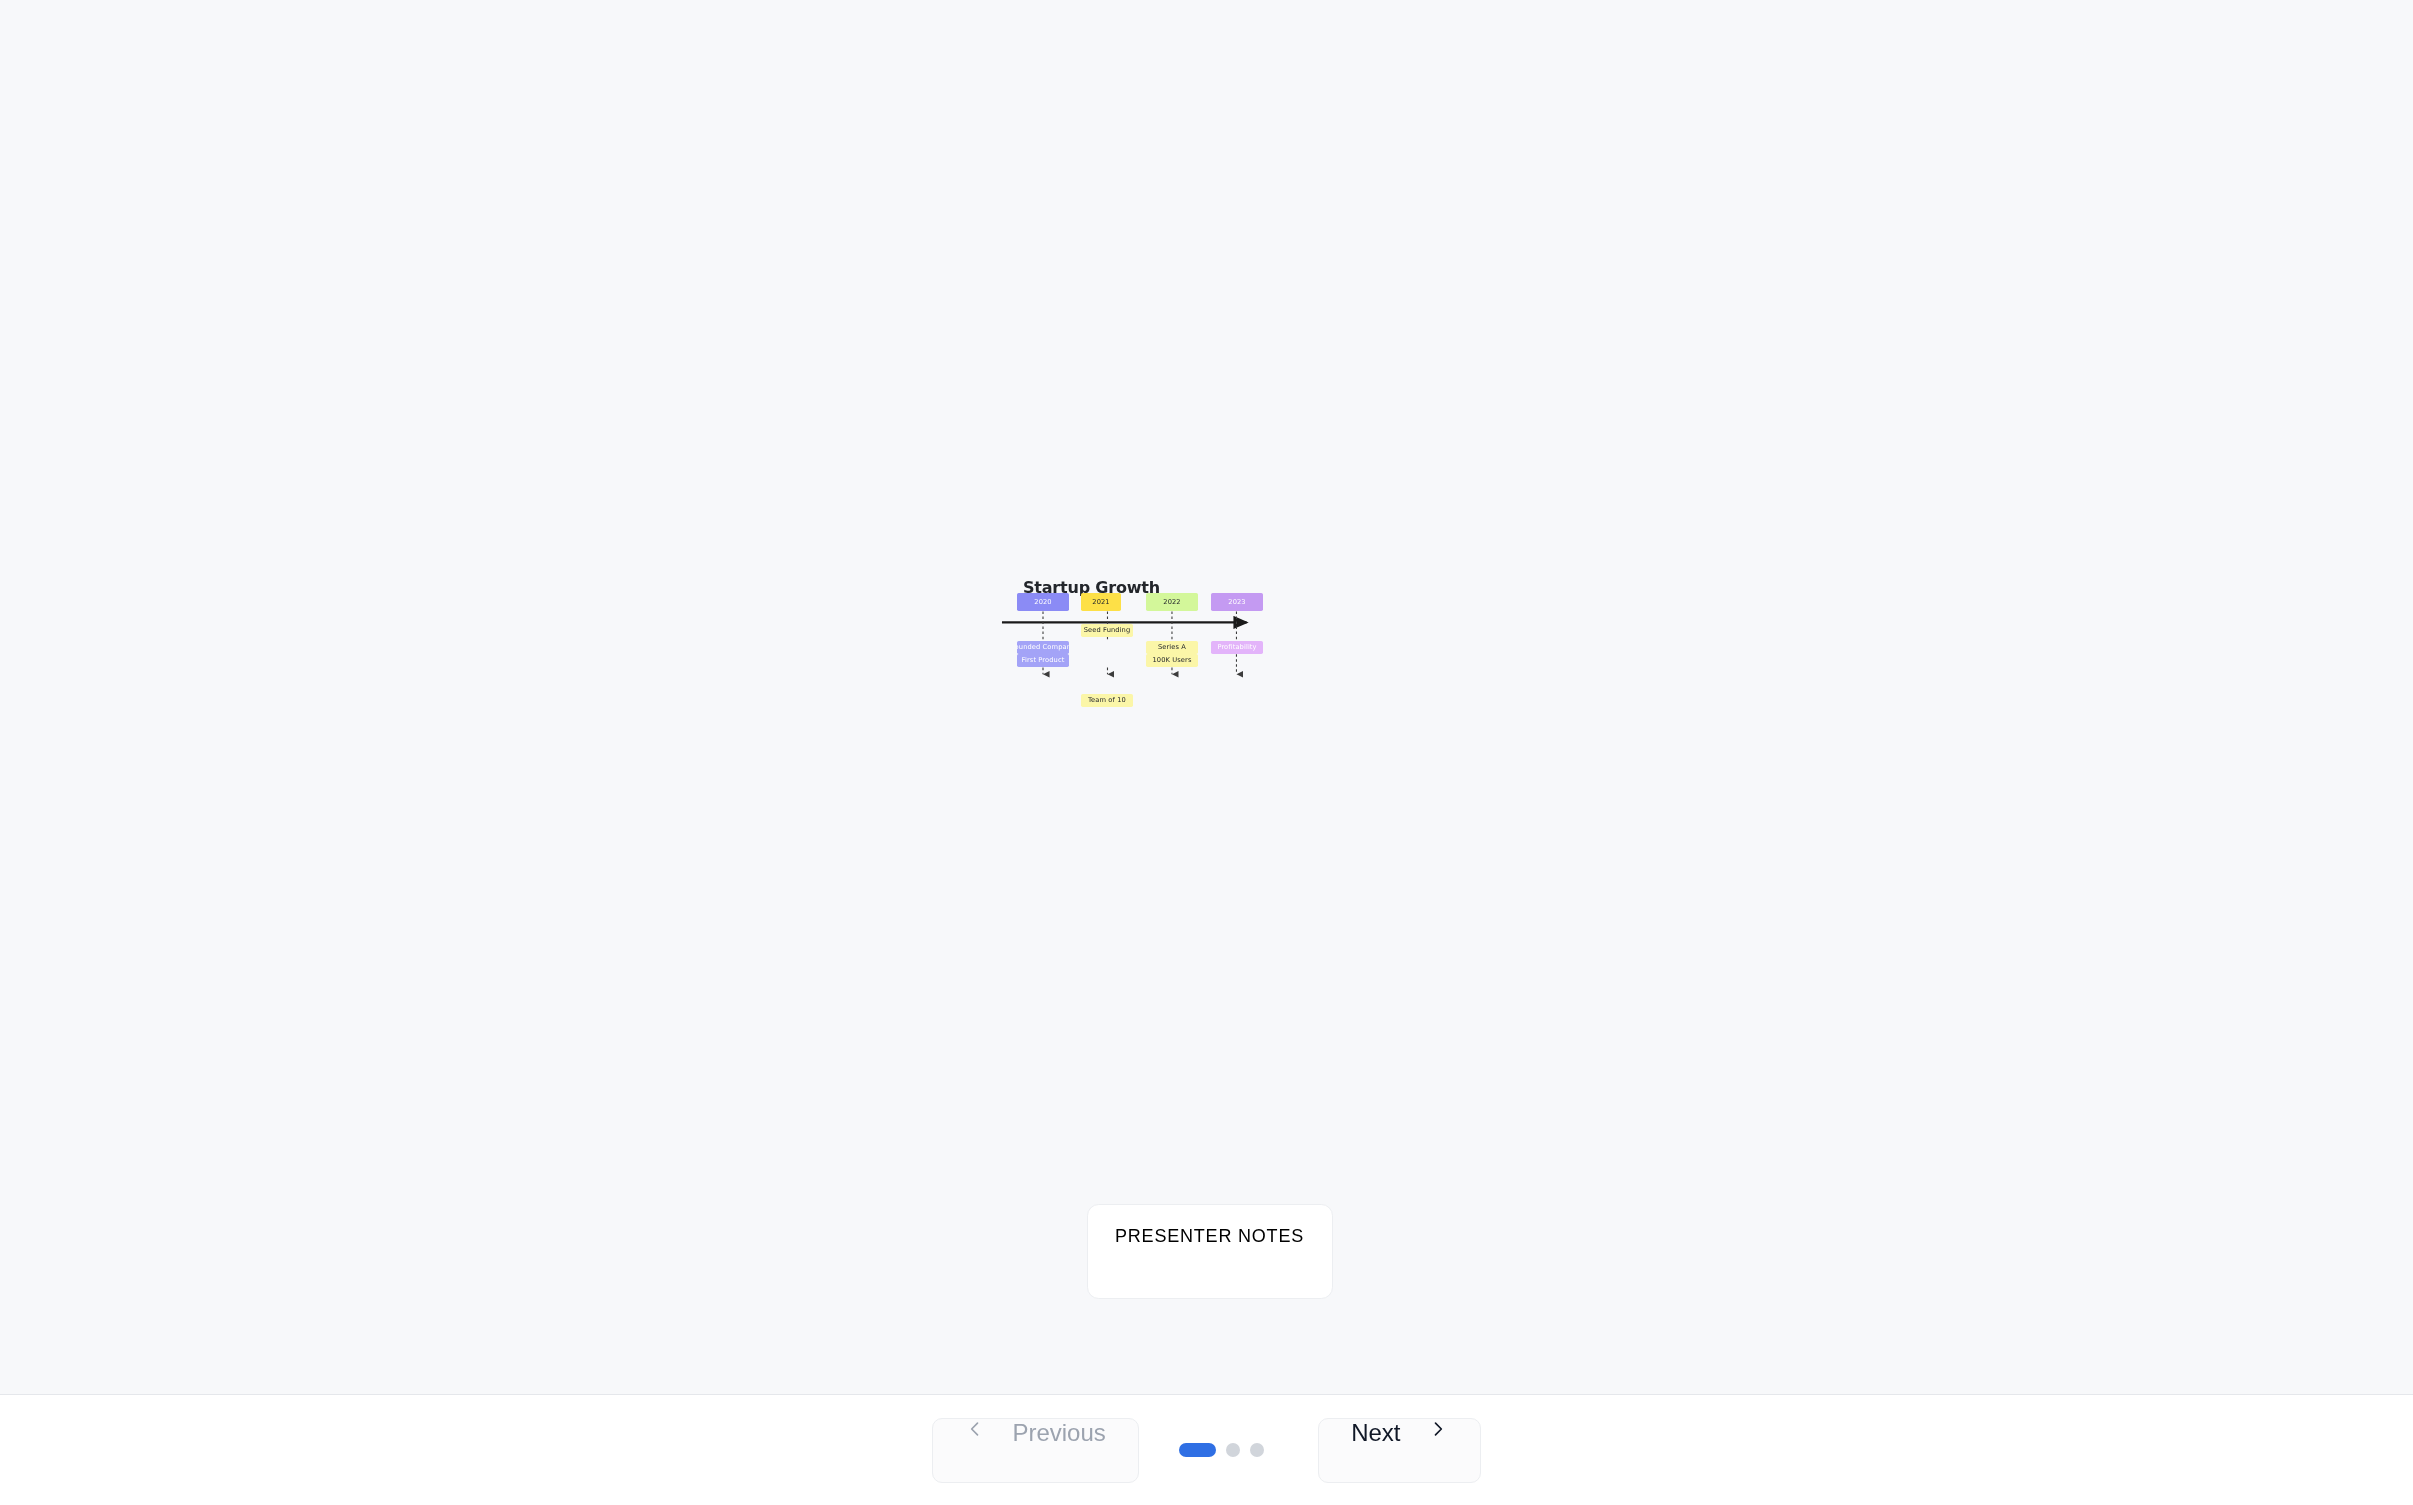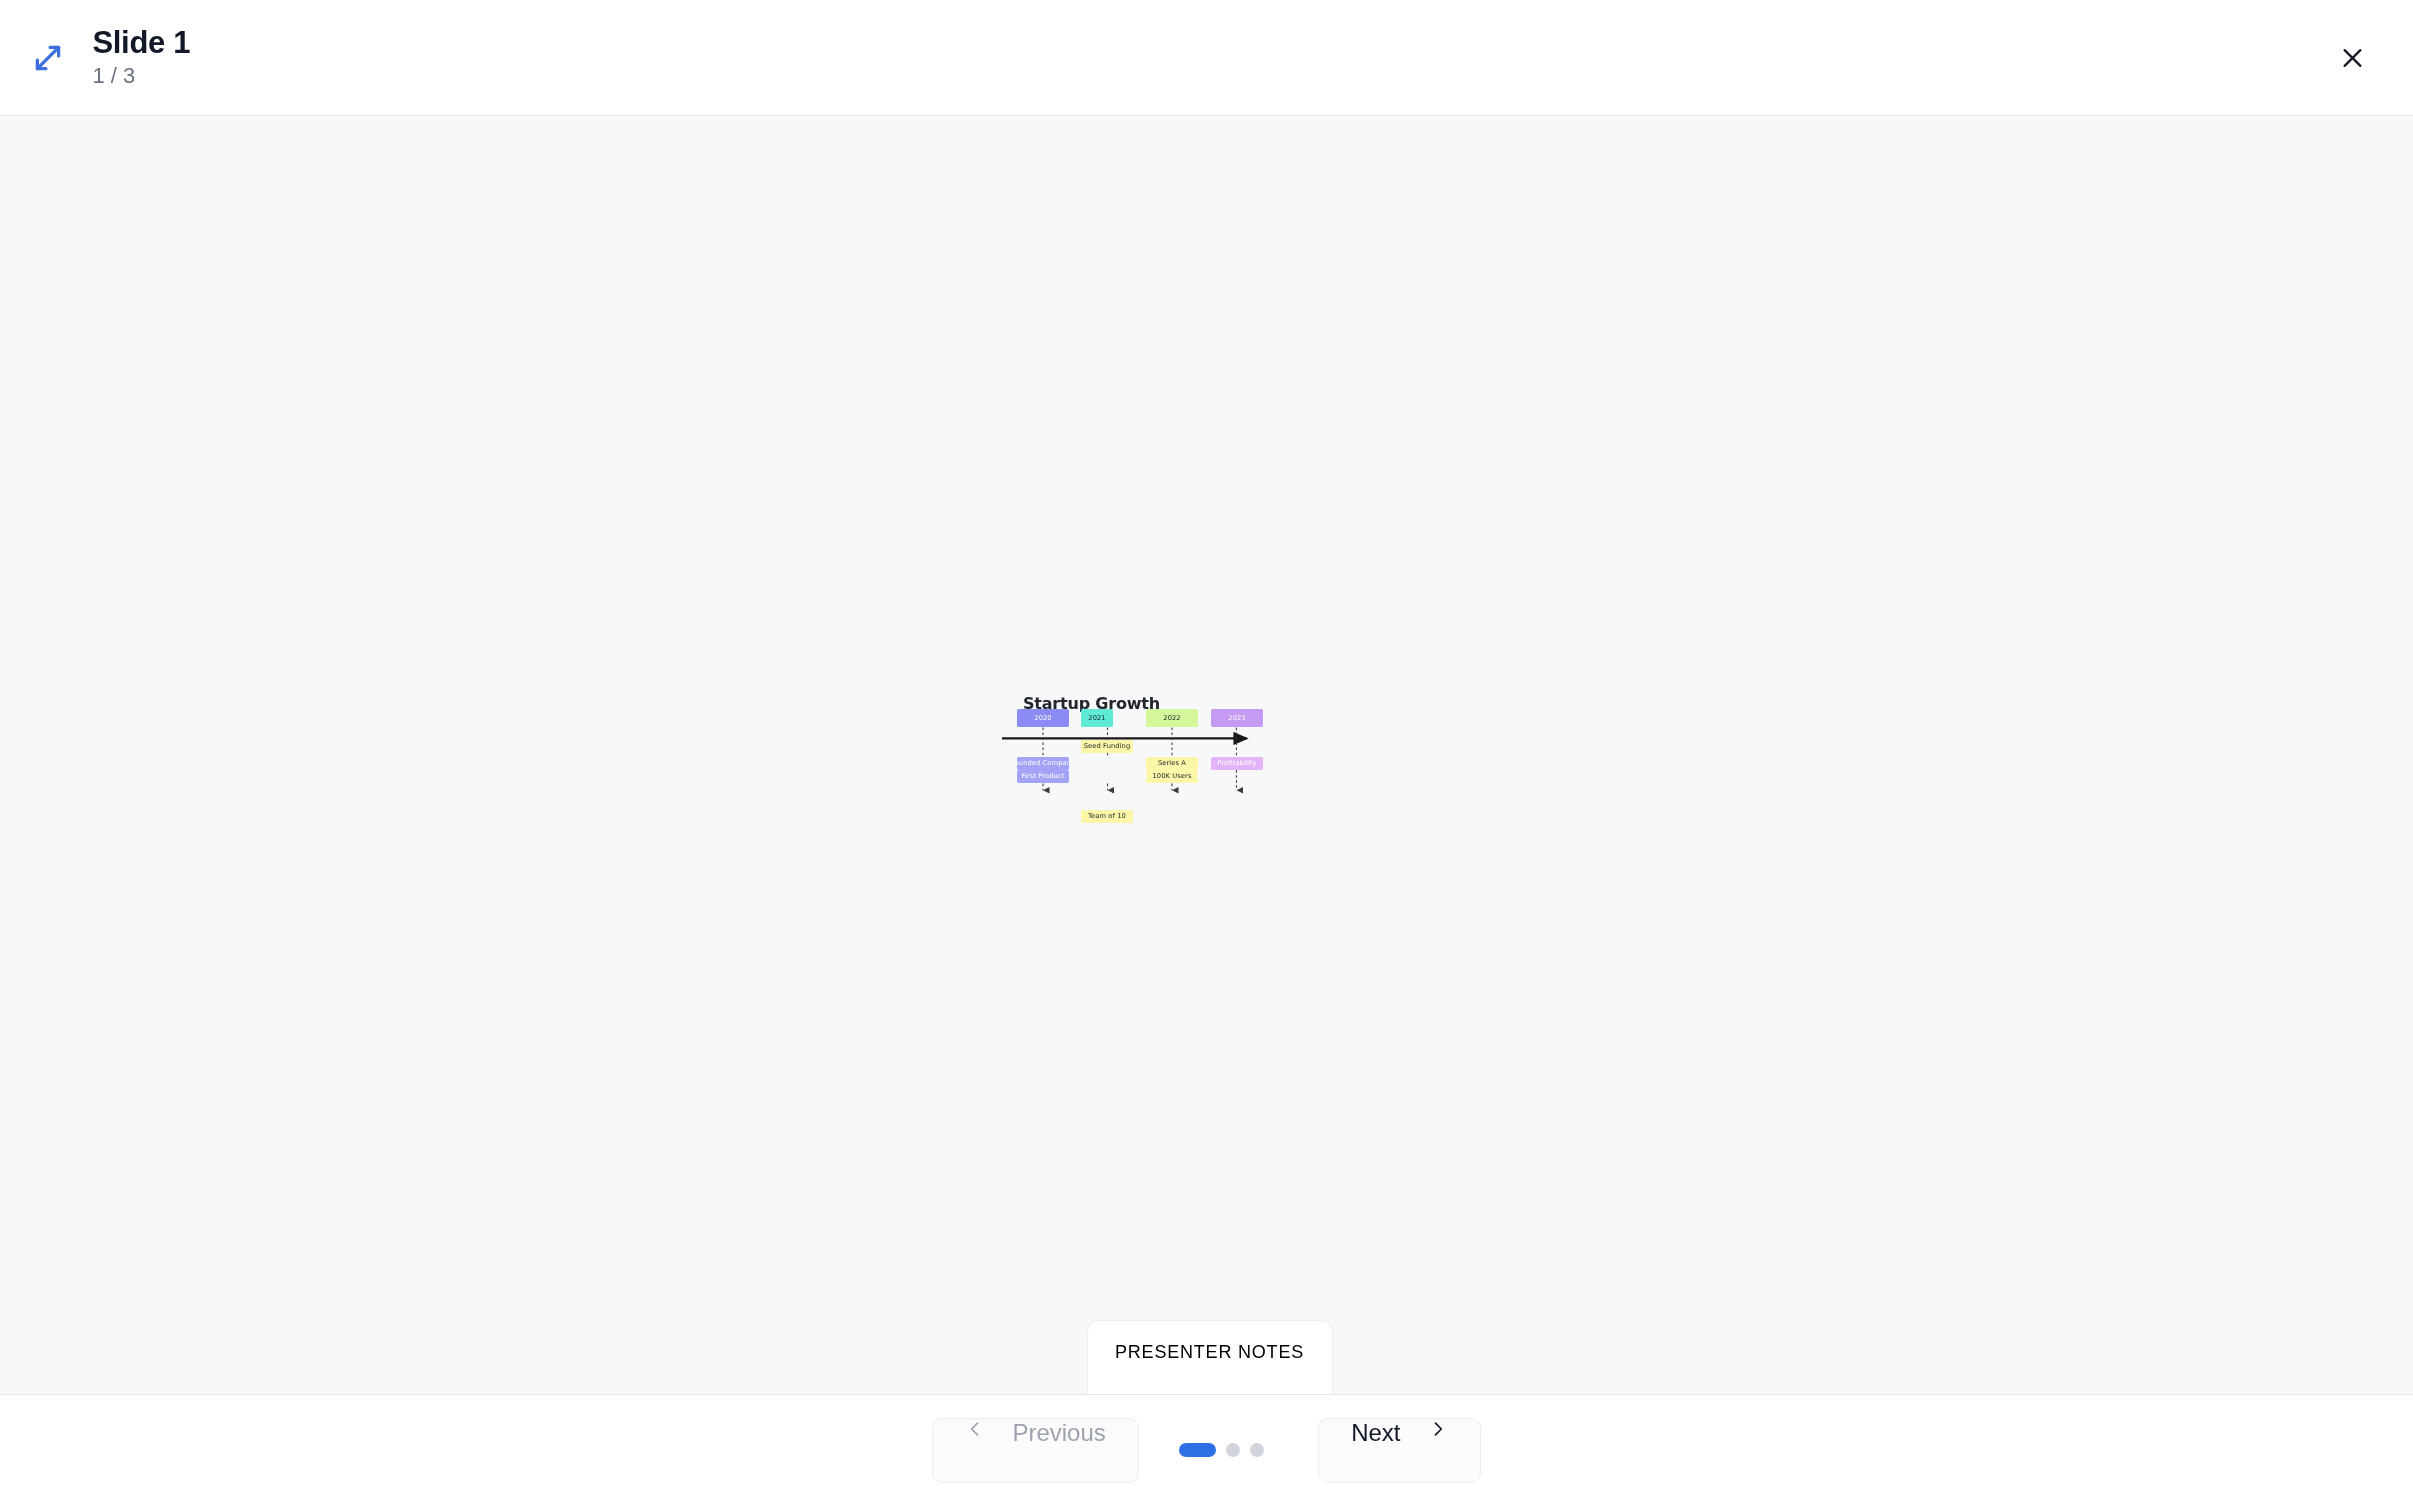--- a/index.html
+++ b/index.html
@@ -200,42 +200,20 @@
   .dot.active {
     width: 37px;
     background: #2f6fe4;
   }
 </style>
 </head>
 <body>
 
 <div id="app">
 
-  <div class="header">
-
-    <button class="expand-btn" aria-label="expand">
-      <svg width="34" height="34" viewBox="0 0 24 24" fill="none" stroke="#3b6fe0" stroke-width="2.3" stroke-linecap="round" stroke-linejoin="round">
-        <line x1="4.5" y1="19.5" x2="19.5" y2="4.5"></line>
-        <polyline points="13.5,4.5 19.5,4.5 19.5,10.5"></polyline>
-        <polyline points="10.5,19.5 4.5,19.5 4.5,13.5"></polyline>
-      </svg>
-    </button>
-
-    <div class="header-titles">
-      <div class="slide-title">Slide 1</div>
-      <div class="slide-counter">1 / 3</div>
-    </div>
-
-    <button class="close-btn" aria-label="close">
-      <svg width="27" height="27" viewBox="0 0 24 24" fill="none" stroke="#151a26" stroke-width="2" stroke-linecap="round">
-        <line x1="5" y1="5" x2="19" y2="19"></line>
-        <line x1="19" y1="5" x2="5" y2="19"></line>
-      </svg>
-    </button>
-  </div>
 
   <div class="stage">
 
     <div class="diagram">
       <div class="diagram-title">Startup Growth</div>
 
       <svg class="tl-svg" viewBox="0 0 660 240">
         <defs>
           <marker id="arrowEnd" markerWidth="8" markerHeight="8" refX="6" refY="3" orient="auto">
             <path d="M0,0 L7,3 L0,6 z" fill="#1a1a1a"></path>
@@ -261,21 +239,21 @@
       <div id="tl-boxes">
           <div class="tl-box year" style="left: 16px; top: 15px; width: 52px; background: rgb(139, 139, 245); color: rgb(255, 255, 255);">
             <span>2020</span>
           </div>
           <div class="tl-box event" style="left: 16px; top: 63px; width: 52px; background: rgb(163, 163, 247); color: rgb(255, 255, 255);">
             <span>Founded Company</span>
           </div>
           <div class="tl-box event" style="left: 16px; top: 76px; width: 52px; background: rgb(163, 163, 247); color: rgb(255, 255, 255);">
             <span>First Product</span>
           </div>
-          <div class="tl-box year" style="left: 80px; top: 15px; width: 32px; background: #5eead4; color: rgb(35, 38, 43);">
+          <div class="tl-box year" style="left: 80px; top: 15px; width: 40px; background: #fde047; color: rgb(35, 38, 43);">
             <span>2021</span>
           </div>
           <div class="tl-box event" style="left: 80px; top: 46px; width: 52px; background: rgb(251, 246, 168); color: rgb(35, 38, 43);">
             <span>Seed Funding</span>
           </div>
           <div class="tl-box event" style="left: 80px; top: 76px; width: 52px; background: rgb(251, 246, 168); color: rgb(35, 38, 43); margin-top: 40px;">
             <span>Team of 10</span>
           </div>
           <div class="tl-box year" style="left: 145px; top: 15px; width: 52px; background: rgb(211, 247, 154); color: rgb(35, 38, 43);">
             <span>2022</span>

